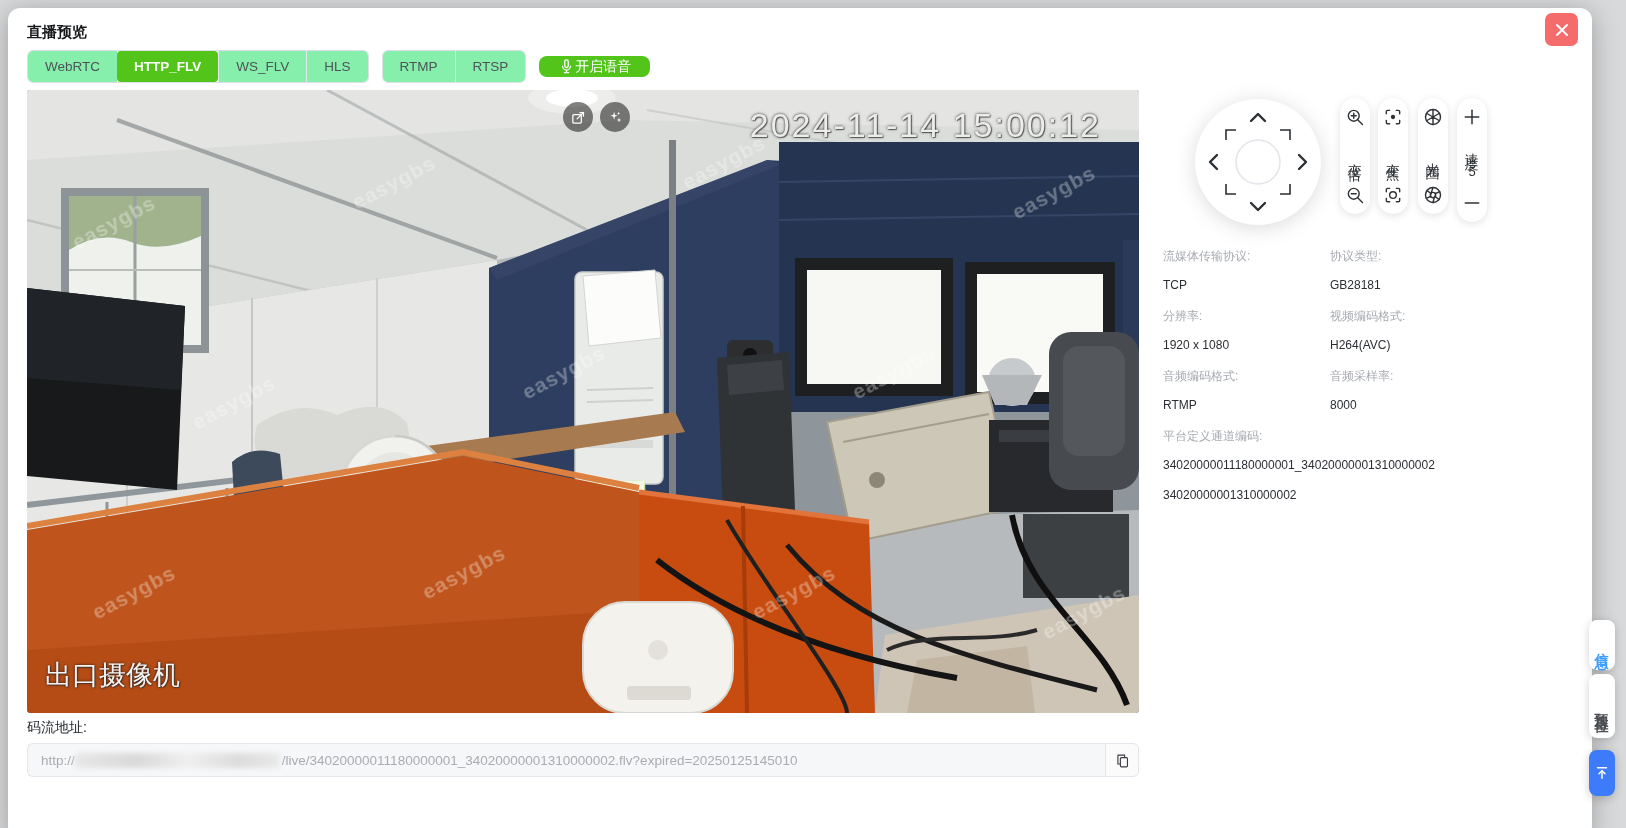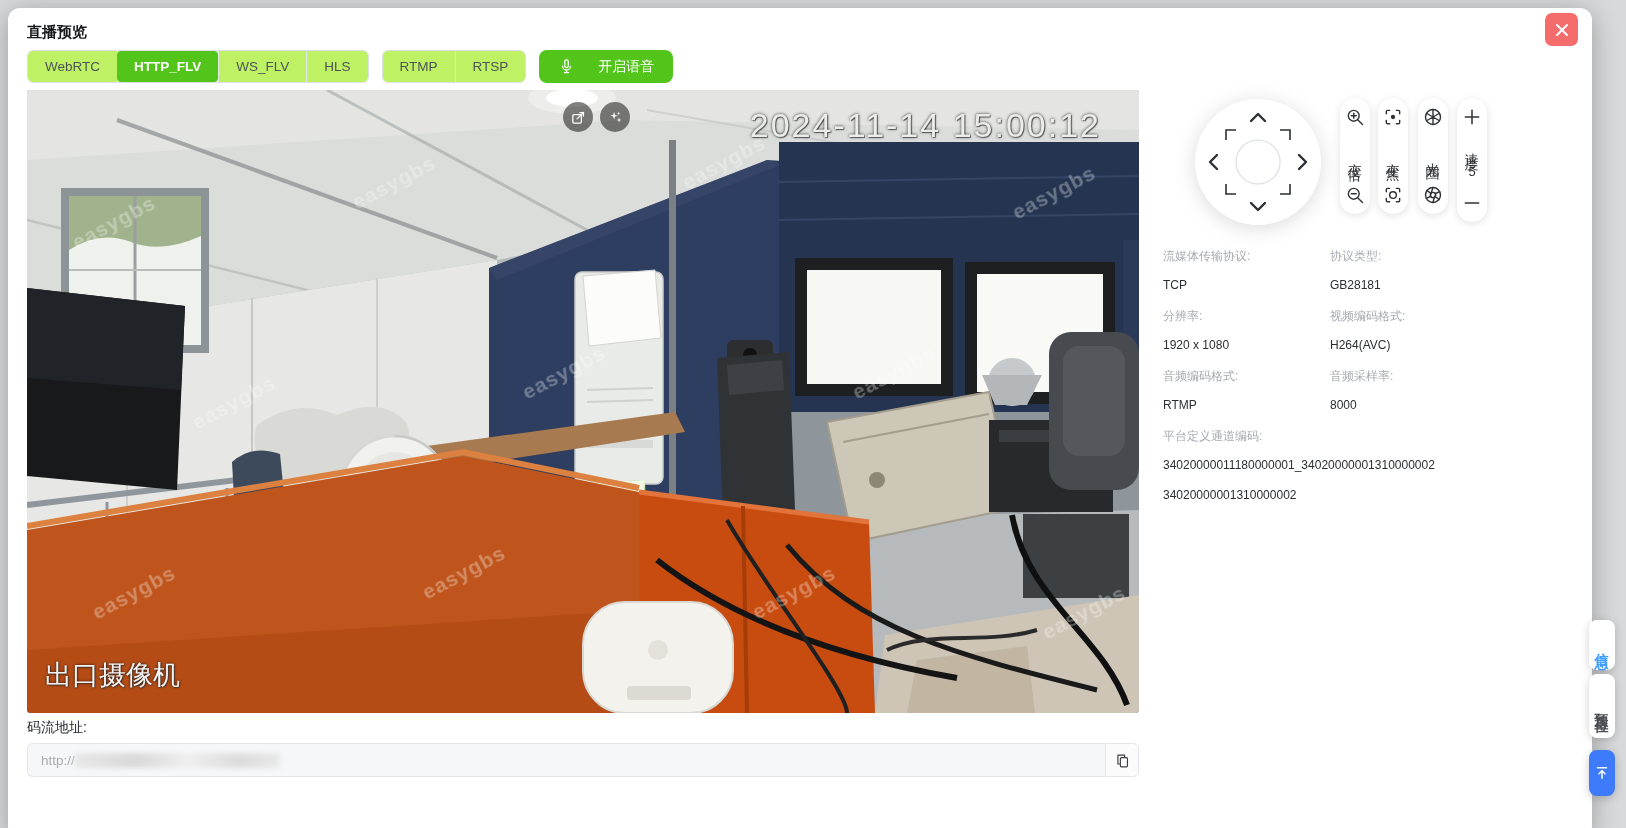--- a/index.html
+++ b/index.html
@@ -10,26 +10,26 @@
            background:#fff; border-radius:12px; box-shadow:0 4px 26px rgba(0,0,0,.28); }
 
   .dialog-title { position:absolute; left:19px; top:15px; font-size:15px; font-weight:700; color:#17191c; }
 
   .close-btn { position:absolute; top:5px; right:14px; width:33px; height:33px; border:none; cursor:pointer;
                background:#f56c6c; border-radius:7px; display:flex; align-items:center; justify-content:center; }
 
   
   .tab-row { position:absolute; left:19px; top:42px; display:flex; gap:13px; align-items:center; }
   .seg-group { display:flex; border:1px solid #dcdfe6; border-radius:6px; background:#fff; overflow:hidden; height:33px; }
-  .seg { border:none; background:#bef264; height:100%; padding:0 17px; font-size:13.5px; color:#4e5358; cursor:pointer;
+  .seg { border:none; background:#86efac; height:100%; padding:0 17px; font-size:13.5px; color:#4e5358; cursor:pointer;
          font-family:inherit; }
   .seg + .seg { border-left:1px solid #e3e6ea; }
   .seg.active { background:#52c41a; color:#fff; font-weight:700; border-radius:4px; border-left:none; }
-  .voice-btn { height:33px; border:none; background:#52c41a; color:#fff; border-radius:8px; padding:0 19px;
-               display:flex; align-items:center; gap:23px; font-size:14px; cursor:pointer; font-family:inherit; }
+  .voice-btn { height:21px; border:none; background:#52c41a; color:#fff; border-radius:8px; padding:0 19px;
+               display:flex; align-items:center; gap:0; font-size:14px; cursor:pointer; font-family:inherit; }
 
   
   .video { position:absolute; left:19px; top:82px; width:1112px; height:623px; background:#000;
            border-radius:4px; overflow:hidden; }
   .scene { position:absolute; inset:0; width:100%; height:100%; display:block; }
   .scene text { font-family:"Liberation Sans","DejaVu Sans",sans-serif; font-weight:700; letter-spacing:1px; }
   .vbtn { position:absolute; top:12px; width:30px; height:30px; border-radius:50%; border:none; cursor:pointer;
           background:rgba(24,24,24,.55); display:flex; align-items:center; justify-content:center; }
   .vbtn.snap { left:536px; } .vbtn.spark { left:573px; }
   .osd-time { position:absolute; right:38px; top:16px; font-size:34px; font-weight:500; color:#ececec;
@@ -256,20 +256,21 @@
     </button>
     <div class="osd-time">2024-11-14 15:00:12</div>
     <div class="osd-label">出口摄像机</div>
   </div>
 
   <div class="url-label">码流地址:</div>
   <div class="url-group">
     <div class="url-input">
       <span>http://</span>
       <span class="blur-host"></span>
+      <span>/live/34020000011180000001_34020000001310000002.flv?expired=20250125145010</span>
     </div>
     <button class="copy-btn">
       <svg width="17" height="17" viewBox="0 0 24 24" fill="none" stroke="#3a3d42" stroke-width="1.6" stroke-linejoin="round">
         <rect x="9" y="8" width="10" height="13" rx="1.5"></rect>
         <path d="M15,8 V4.5 H5.5 V17 H9"></path>
       </svg>
     </button>
   </div>
 
   <svg class="ptz-pad" viewBox="0 0 130 130">

